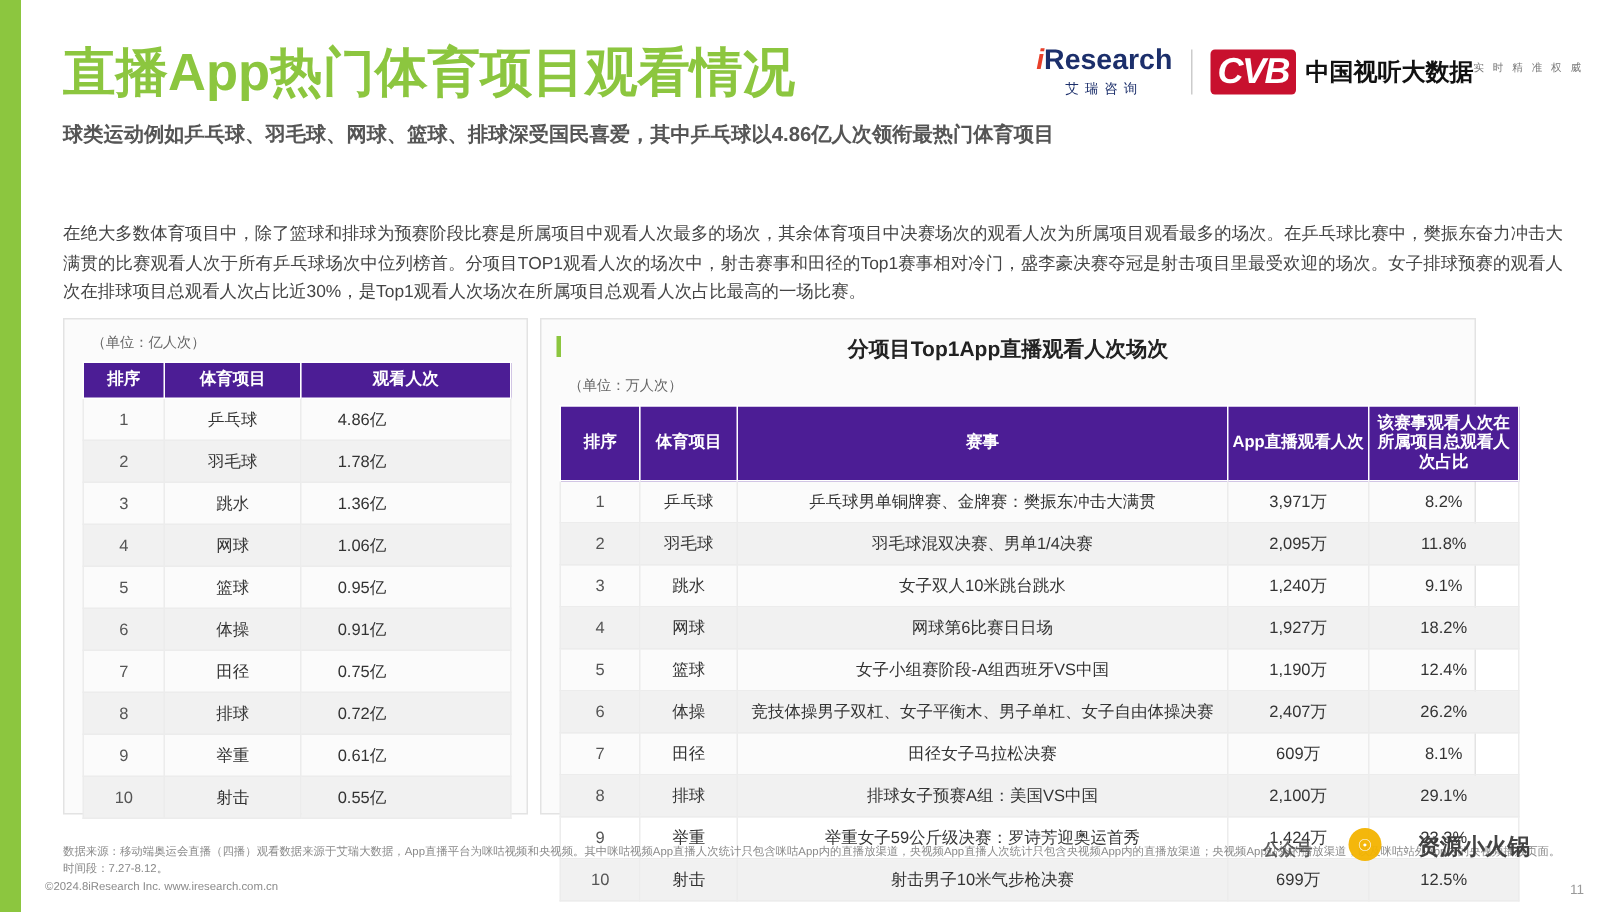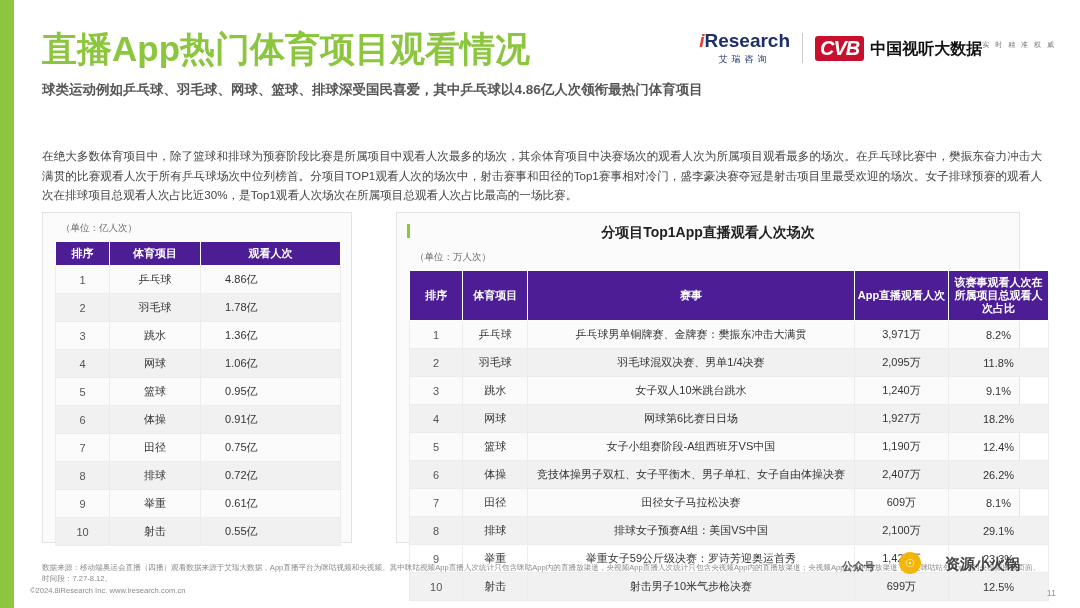--- a/index.html
+++ b/index.html
@@ -34,34 +34,34 @@
   
   .logos{position:absolute;right:24px;top:30px;display:flex;align-items:center;gap:12px;}
   .iresearch{display:flex;flex-direction:column;align-items:center;}
   .ir-top{display:flex;align-items:baseline;}
   .ir-i{color:#e8402a;font-size:19px;font-weight:bold;font-style:italic;}
   .ir-res{color:#1c2f6b;font-size:19px;font-weight:bold;}
   .ir-bottom{font-size:9px;color:#1c2f6b;letter-spacing:4px;margin-top:1px;}
   .divider-v{width:1px;height:30px;background:#ccc;}
   .cvb{display:flex;align-items:center;gap:6px;}
   .cvb-badge{
-    background:#c8102e;color:#fff;font-weight:bold;font-size:20px;
+    background:#c8102e;color:#fff;font-weight:bold;font-size:24px;
     padding:1px 5px;border-radius:3px;font-style:italic;letter-spacing:-1px;
   }
   .cvb-text{display:flex;flex-direction:row;}
   .cvb-main{font-size:16px;font-weight:bold;color:#111;line-height:17px;}
   .cvb-sub{font-size:7px;color:#777;letter-spacing:2px;}
 
   
   .panel{
     position:absolute;top:212px;background:#fbfbfb;border:1px solid #e3e3e3;
     box-sizing:border-box;
   }
   .panel-left{left:42px;width:310px;height:331px;}
-  .panel-right{left:396px;width:624px;height:331px;}
+  .panel-right{left:360px;width:624px;height:331px;}
   .panel-title{
     text-align:center;font-size:14px;font-weight:bold;color:#222;
     padding-top:11px;position:relative;
   }
   .panel-title .tick{
     display:inline-block;width:3px;height:14px;background:#8cc63f;
     position:absolute;left:10px;top:11px;
   }
   .unit{font-size:9.5px;color:#666;margin:9px 0 6px 18px;}
 

